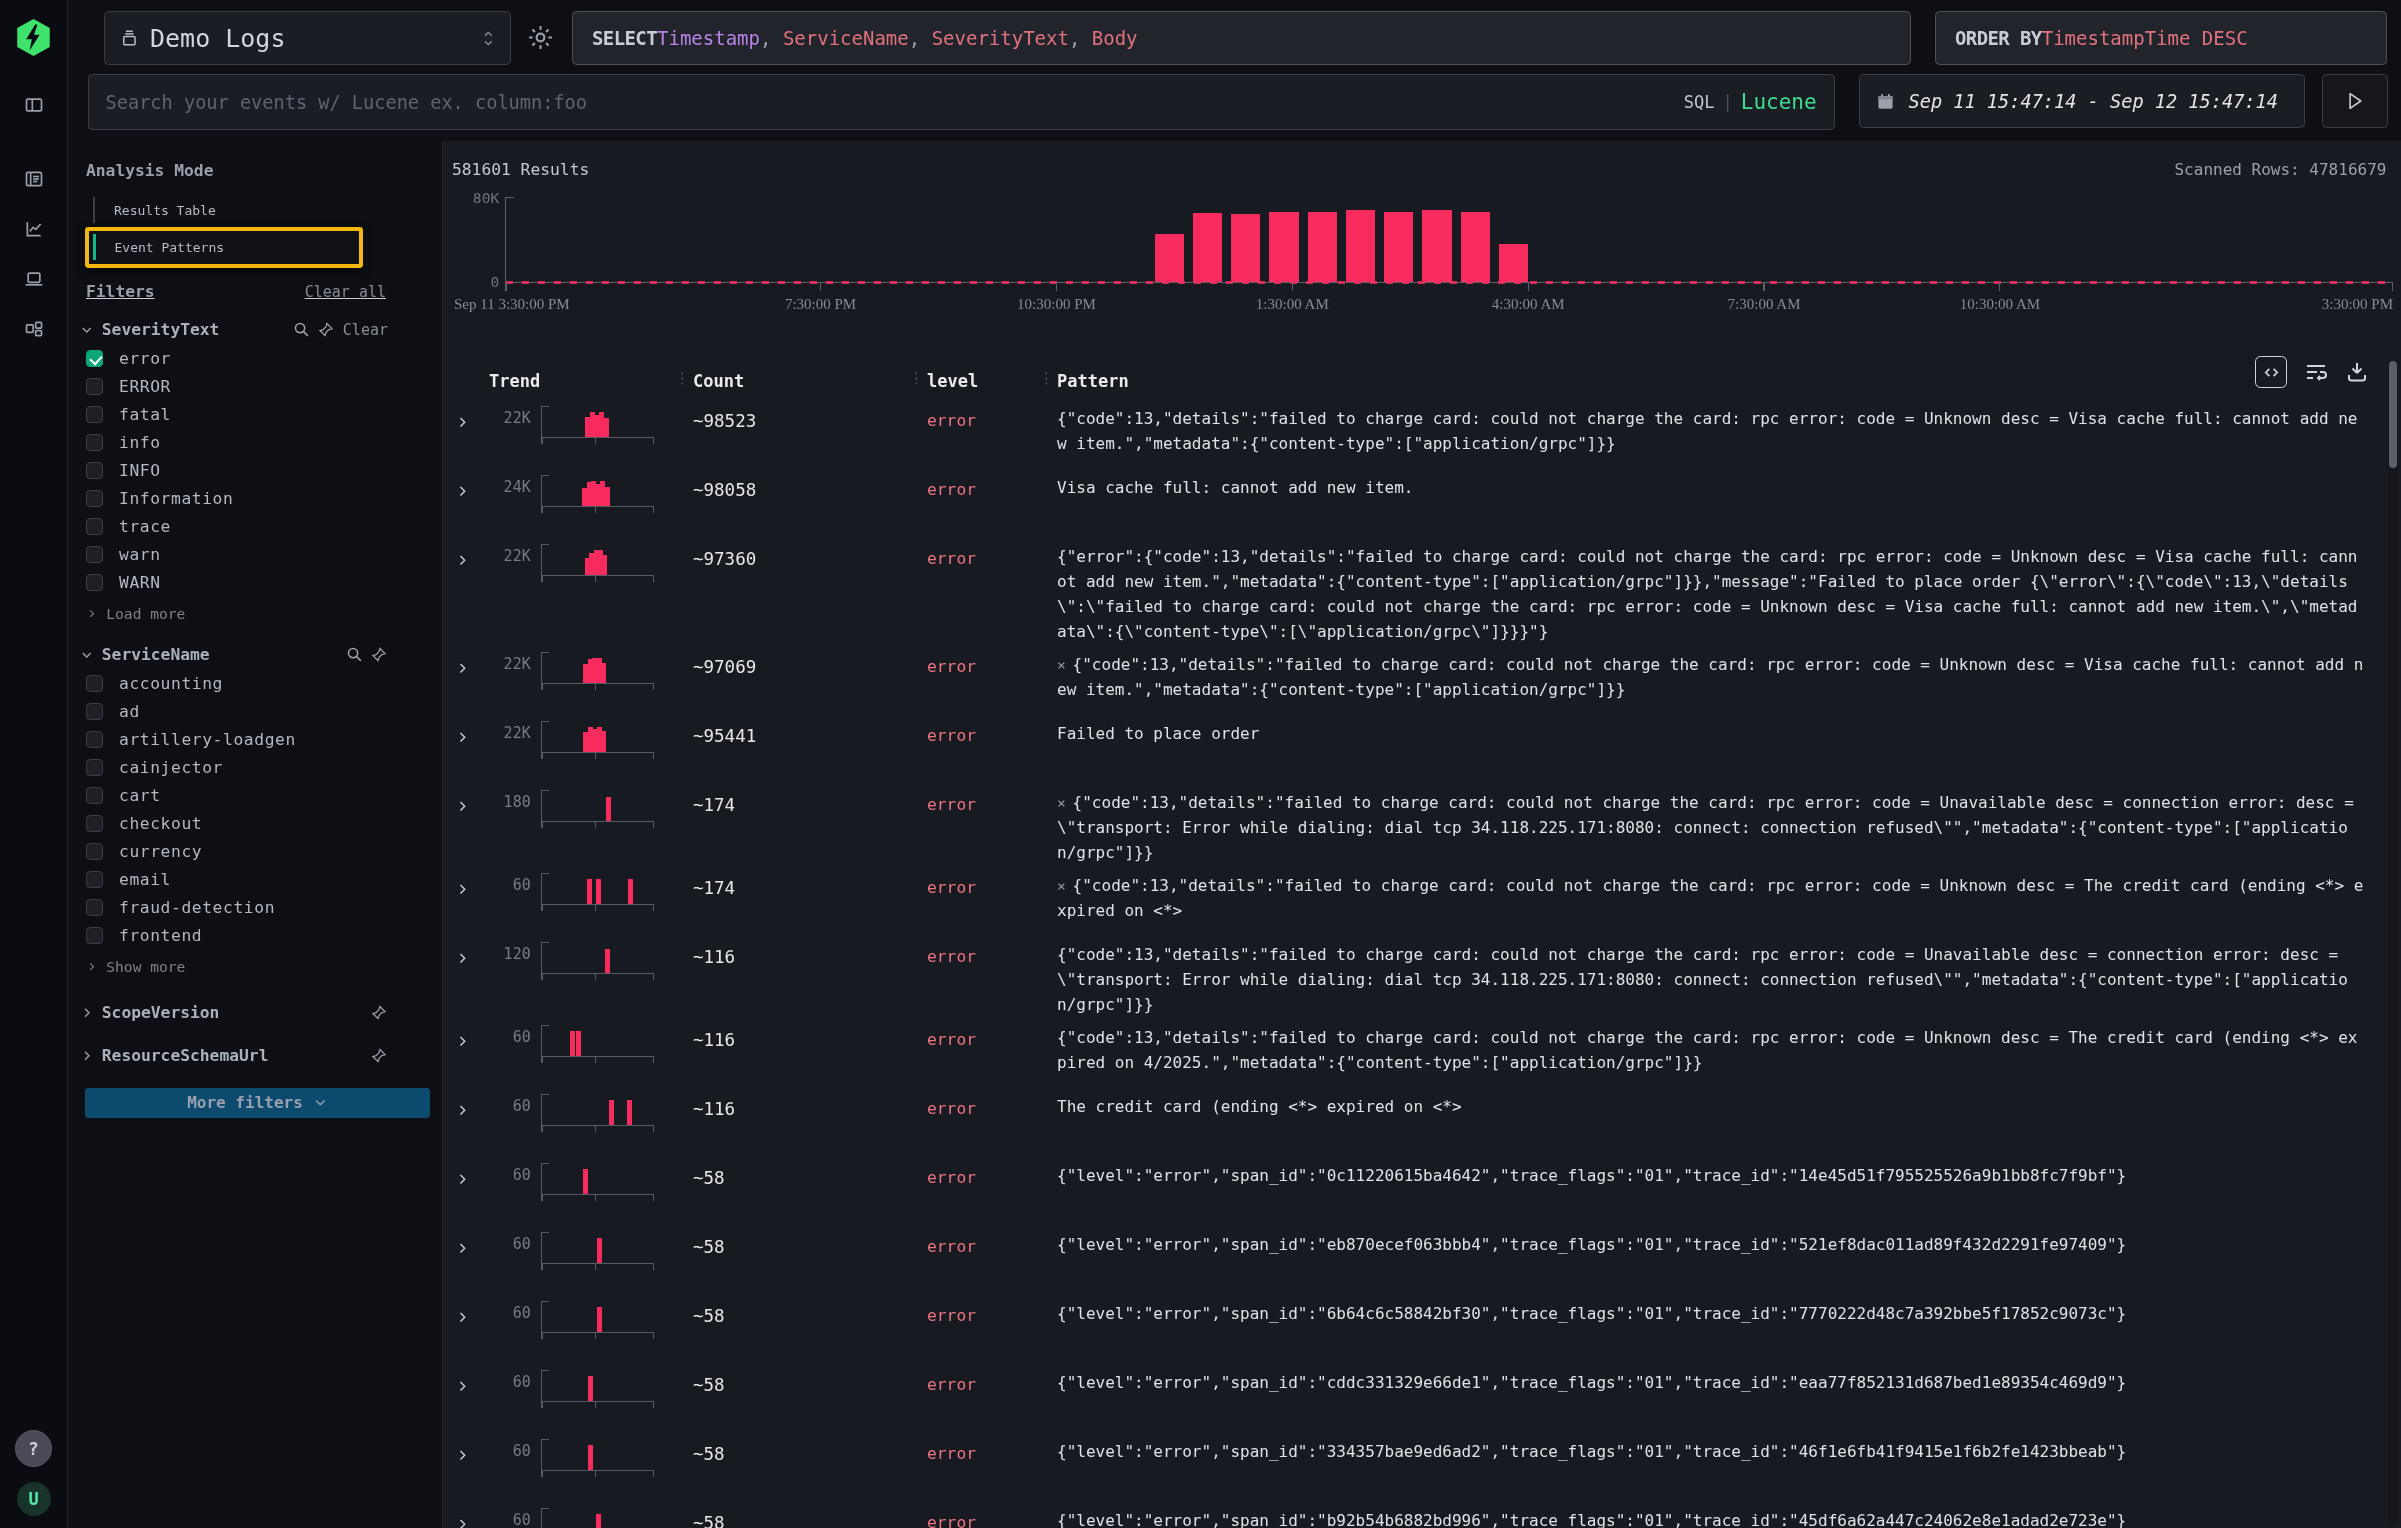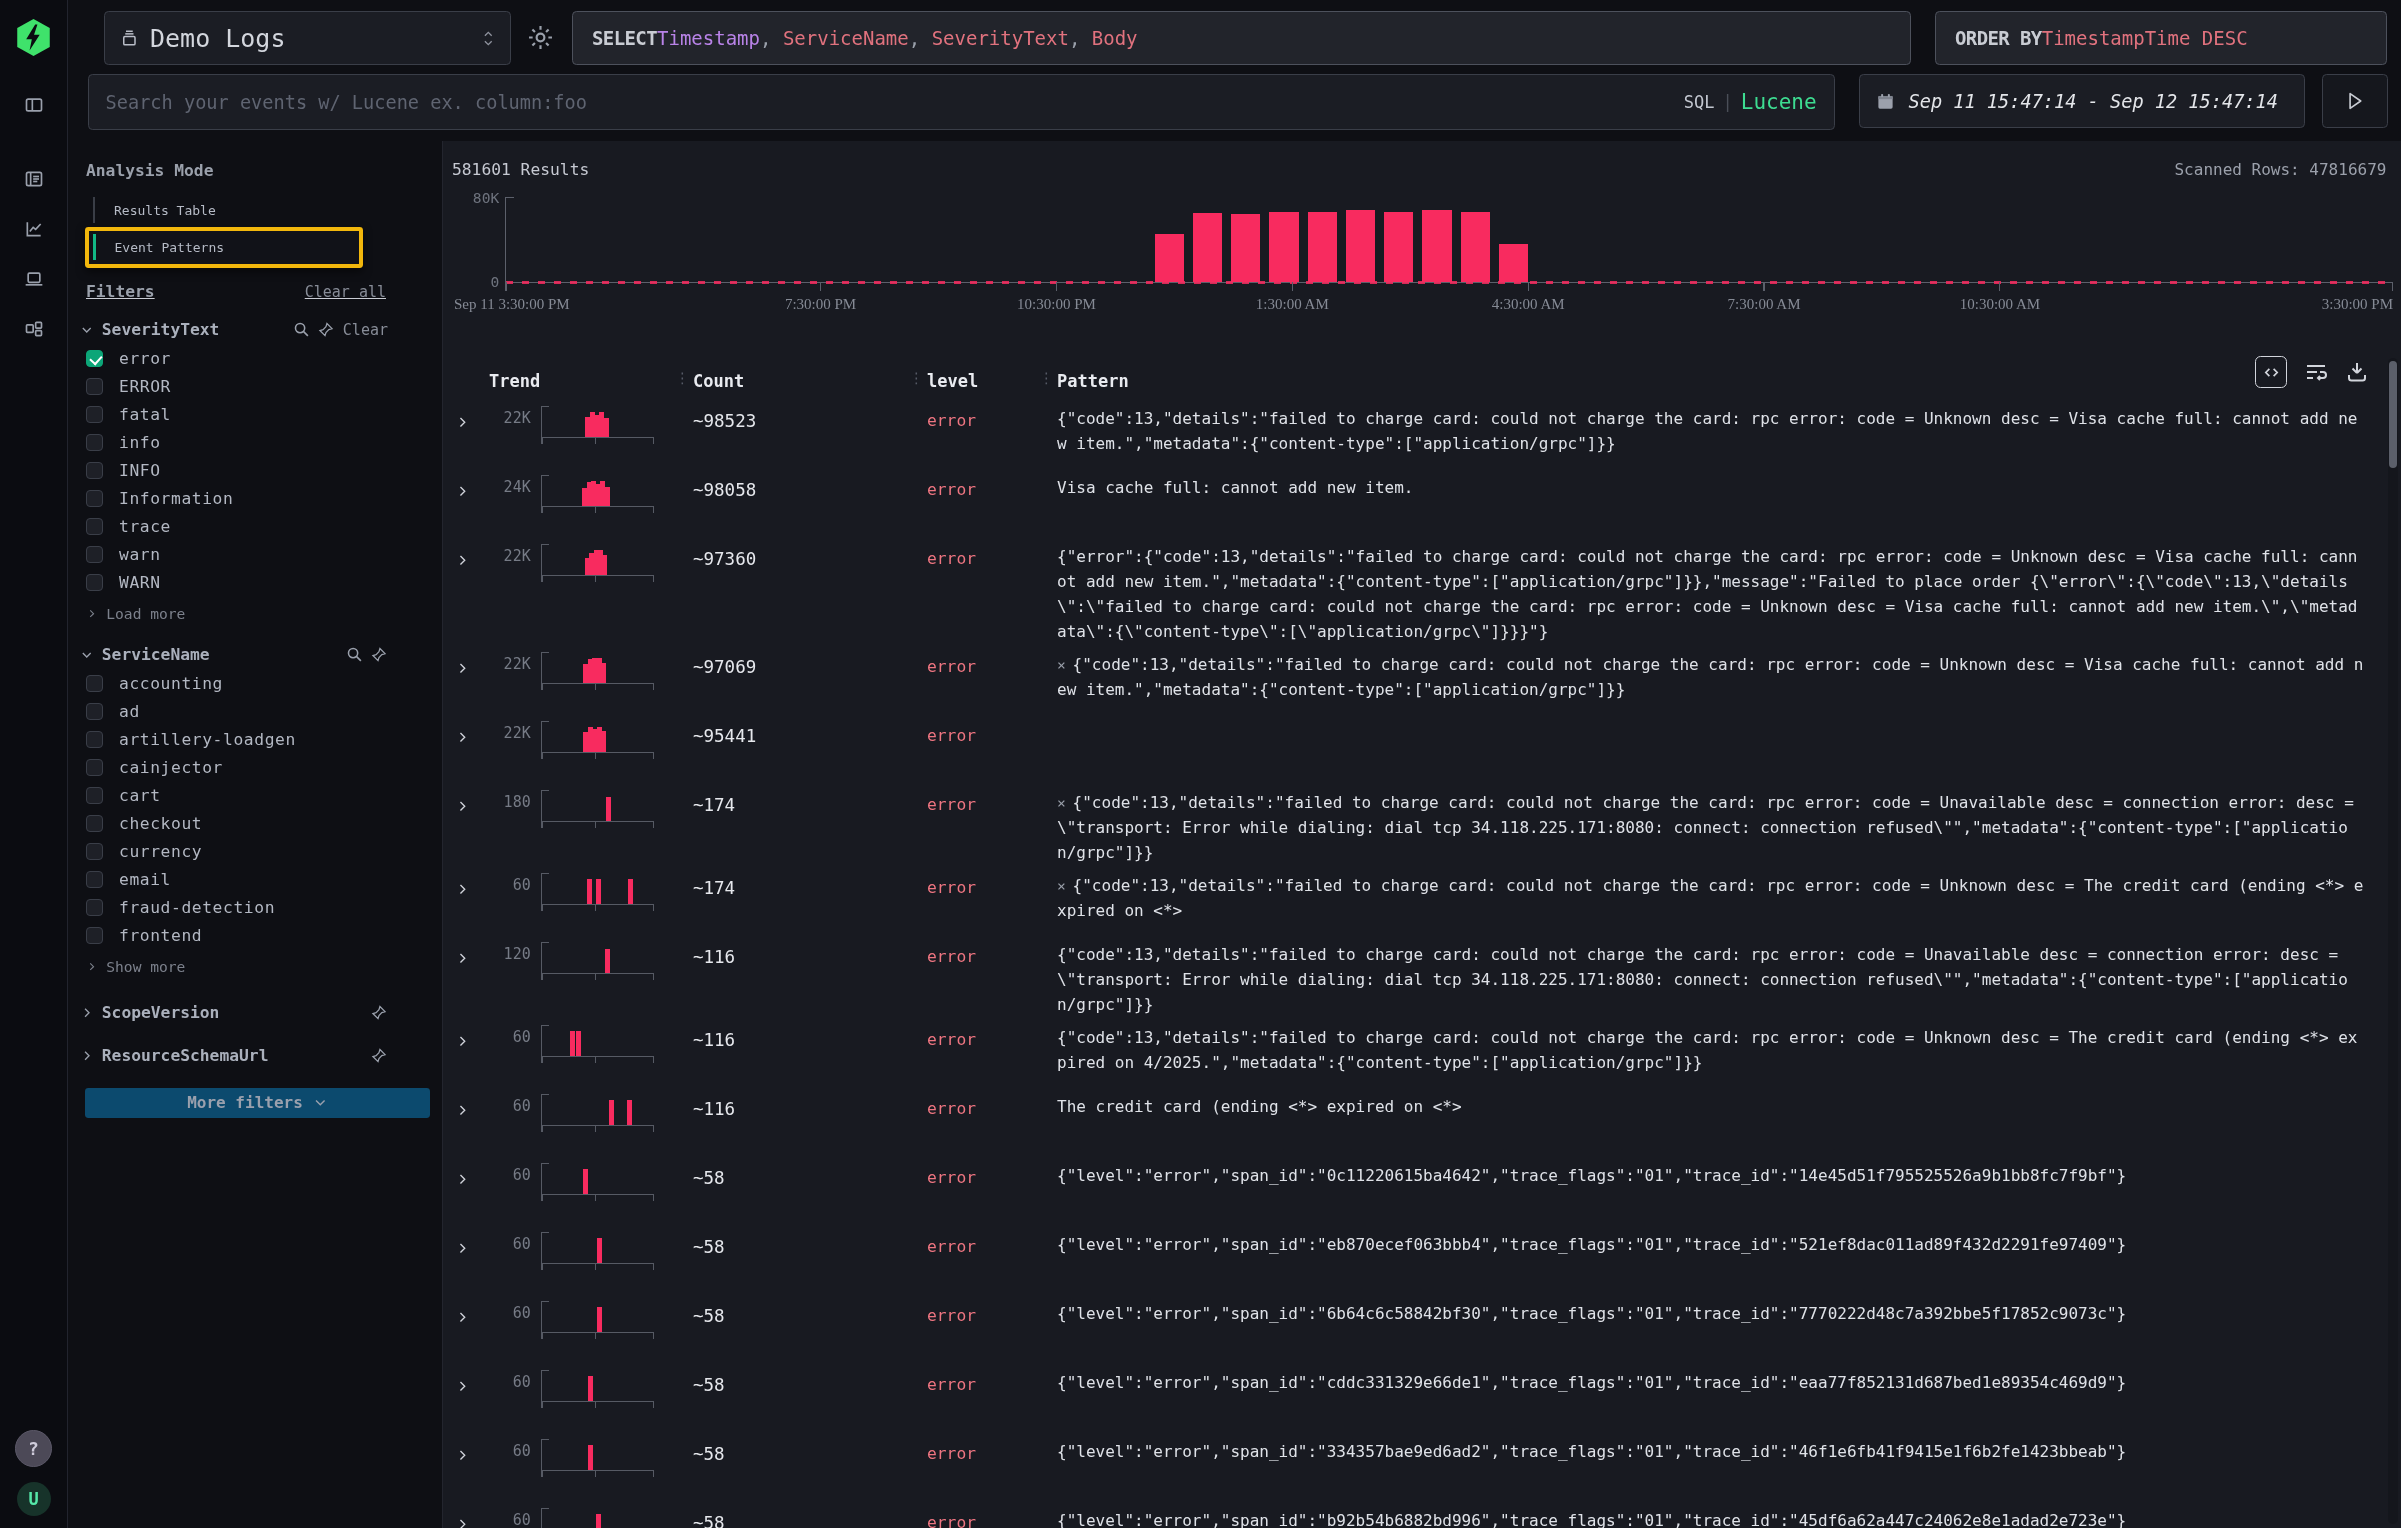--- a/index.html
+++ b/index.html
@@ -593,20 +593,21 @@
               <div class="sbar" style="left: 45%; height: 23px;"></div>
               <div class="sbar" style="left: 49%; height: 25px;"></div>
               <div class="sbar" style="left: 53%; height: 21px;"></div>
               <div class="stick" style="left: calc(0% - 0.6px);"></div>
               <div class="stick" style="left: calc(48% - 0.6px);"></div>
               <div class="stick" style="left: calc(100% - 0.6px);"></div>
             </div>
     </div>
     <div class="cell-count">~95441</div>
     <div class="cell-level" style="color: rgb(238, 117, 129);">error</div>
+    <div class="cell-pattern"><span class="ptext">Failed to place order</span></div>
   </div>
 
   <div class="trow">
     <div class="cell-exp">
       <svg width="14.6" height="14.6" viewBox="0 0 24 24" fill="none" stroke="currentColor" stroke-width="2.2">
               <polyline points="9,5 16,12 9,19"></polyline>
             </svg>
     </div>
     <div class="cell-trend">
       <span class="spark-max">180</span>

